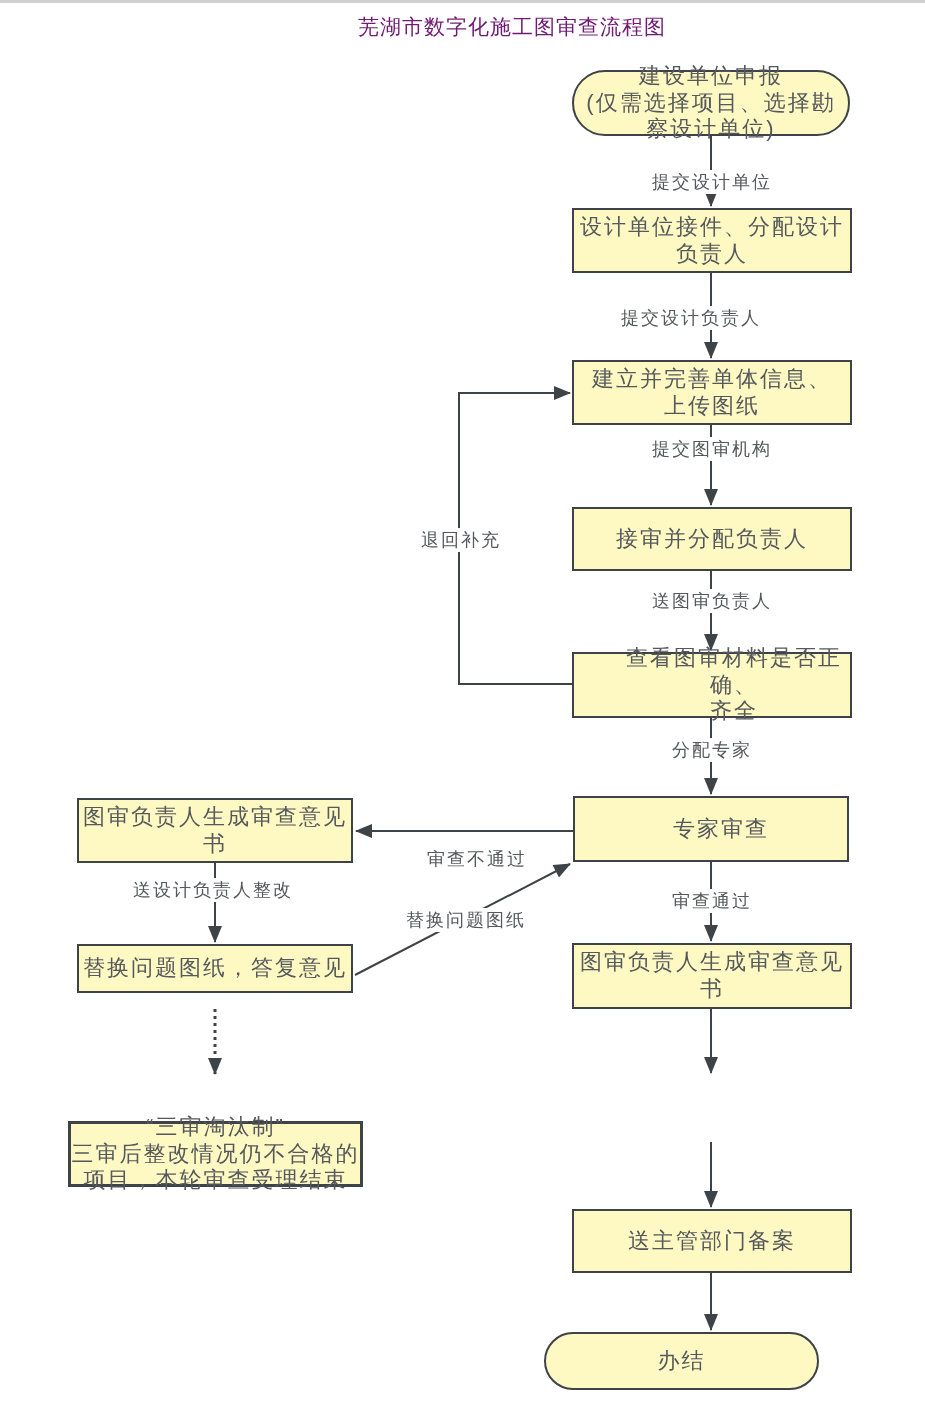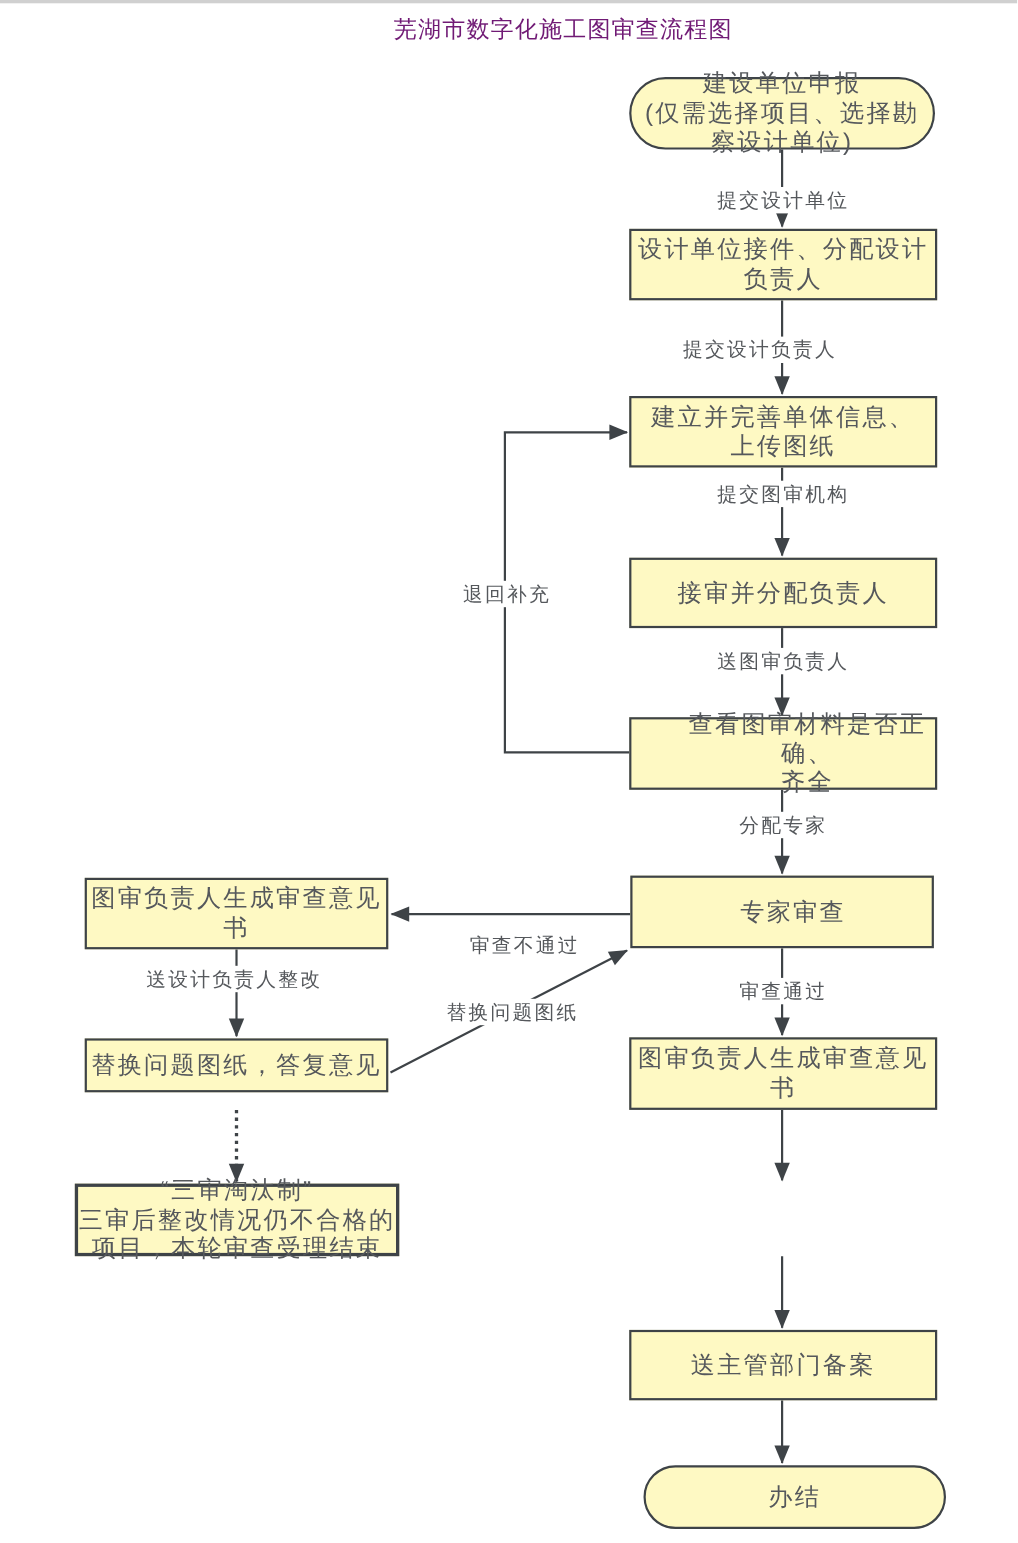--- a/index.html
+++ b/index.html
@@ -14,21 +14,21 @@
   }
   .wires { position:absolute; left:0; top:0; }
   .wires line, .wires polyline { stroke:#3e4347; stroke-width:2; fill:none; }
   .wires .dotted { stroke-dasharray:3 4; stroke-width:3; }
   .node {
     position:absolute; box-sizing:border-box; border:2px solid #3e4347; background:#fef9c3;
     display:flex; align-items:center; justify-content:center; text-align:center;
     white-space:pre-line; color:#55585c; font-size:22px; letter-spacing:2px; line-height:1.22;
   }
   .pill { border-radius:33px; }
-  .emphasis { border-width:3px; }
+  .emphasis { border-width:3px;margin-top:45px; }
   .edge-label {
     position:absolute; transform:translate(-50%,-50%); background:#ffffff;
     color:#55585c; font-size:18px; letter-spacing:2px; white-space:nowrap; padding:0 2px;
   }
 </style>
 </head>
 <body>
 
 <div id="canvas">
   <div id="topbar"></div>
@@ -81,21 +81,21 @@
   <div class="node emphasis" style="left:68px; top:1076px; width:295px; height:66px;">“三审淘汰制”
 三审后整改情况仍不合格的
 项目，本轮审查受理结束</div>
 
   <div class="node" style="left:572px; top:943px; width:280px; height:66px;">图审负责人生成审查意见
 书</div>
 
 
   <div class="node" style="left:572px; top:1209px; width:280px; height:64px;">送主管部门备案</div>
 
-  <div class="node pill" style="left:585px; top:1332px; width:275px; height:58px; border-radius:29px;">办结</div>
+  <div class="node pill" style="left:544px; top:1332px; width:275px; height:58px; border-radius:29px;">办结</div>
 
   <div class="edge-label" style="left:712px; top:170px;margin-top:12px;">提交设计单位</div>
   <div class="edge-label" style="left:691px; top:318px;">提交设计负责人</div>
   <div class="edge-label" style="left:712px; top:449px;">提交图审机构</div>
   <div class="edge-label" style="left:712px; top:601px;">送图审负责人</div>
   <div class="edge-label" style="left:712px; top:750px;">分配专家</div>
   <div class="edge-label" style="left:477px; top:831px;margin-top:28px;">审查不通过</div>
   <div class="edge-label" style="left:712px; top:901px;">审查通过</div>
   <div class="edge-label" style="left:213px; top:890px;">送设计负责人整改</div>
   <div class="edge-label" style="left:466px; top:920px;">替换问题图纸</div>

